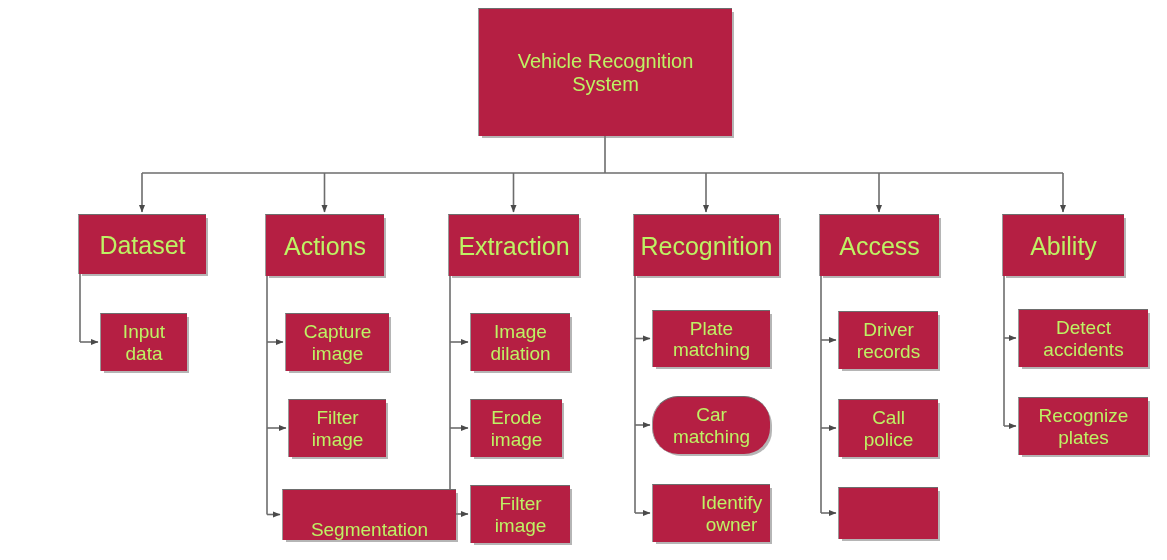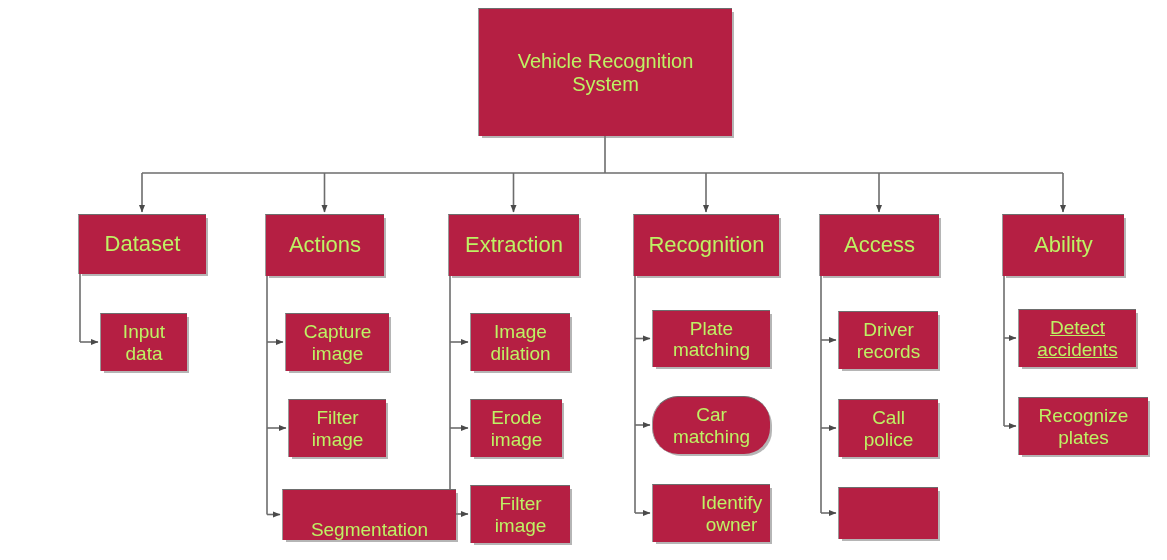--- a/index.html
+++ b/index.html
@@ -39,21 +39,21 @@
     border-top: 1px solid #6d6d6d;
     border-left: 1px solid #9a9a9a;
     box-shadow: 3px 3px 0 -1px rgba(120,120,120,0.55);
     z-index: 2;
   }
   .node-root {
     font-size: 20px;
     padding: 0 14px;
   }
   .node-head {
-    font-size: 22px;
+    font-size: 25px;
     padding: 0 10px;
   }
   .node-leaf {
     font-size: 19px;
     padding: 0 8px;
   }
   .node span {
     display: block;
     white-space: pre-line;
   }
@@ -153,19 +153,19 @@
     </div>
     <div class="node node-leaf" style="left: 838px; top: 399px; width: 100px; height: 58px;">
       <span>Call police</span>
     </div>
     <div class="node node-leaf" style="left: 838px; top: 487px; width: 100px; height: 52px;">
       <span></span>
     </div>
     <div class="node node-head" style="left: 1002px; top: 214px; width: 122px; height: 62px;">
       <span>Ability</span>
     </div>
-    <div class="node node-leaf" style="left: 1018px; top: 309px; width: 118px; height: 58px; text-decoration: underline;">
+    <div class="node node-leaf" style="left: 1018px; top: 309px; width: 130px; height: 58px;">
       <span>Detect accidents</span>
     </div>
     <div class="node node-leaf" style="left: 1018px; top: 397px; width: 130px; height: 58px;">
       <span>Recognize plates</span>
     </div>
   </div>
 
 </body></html>

